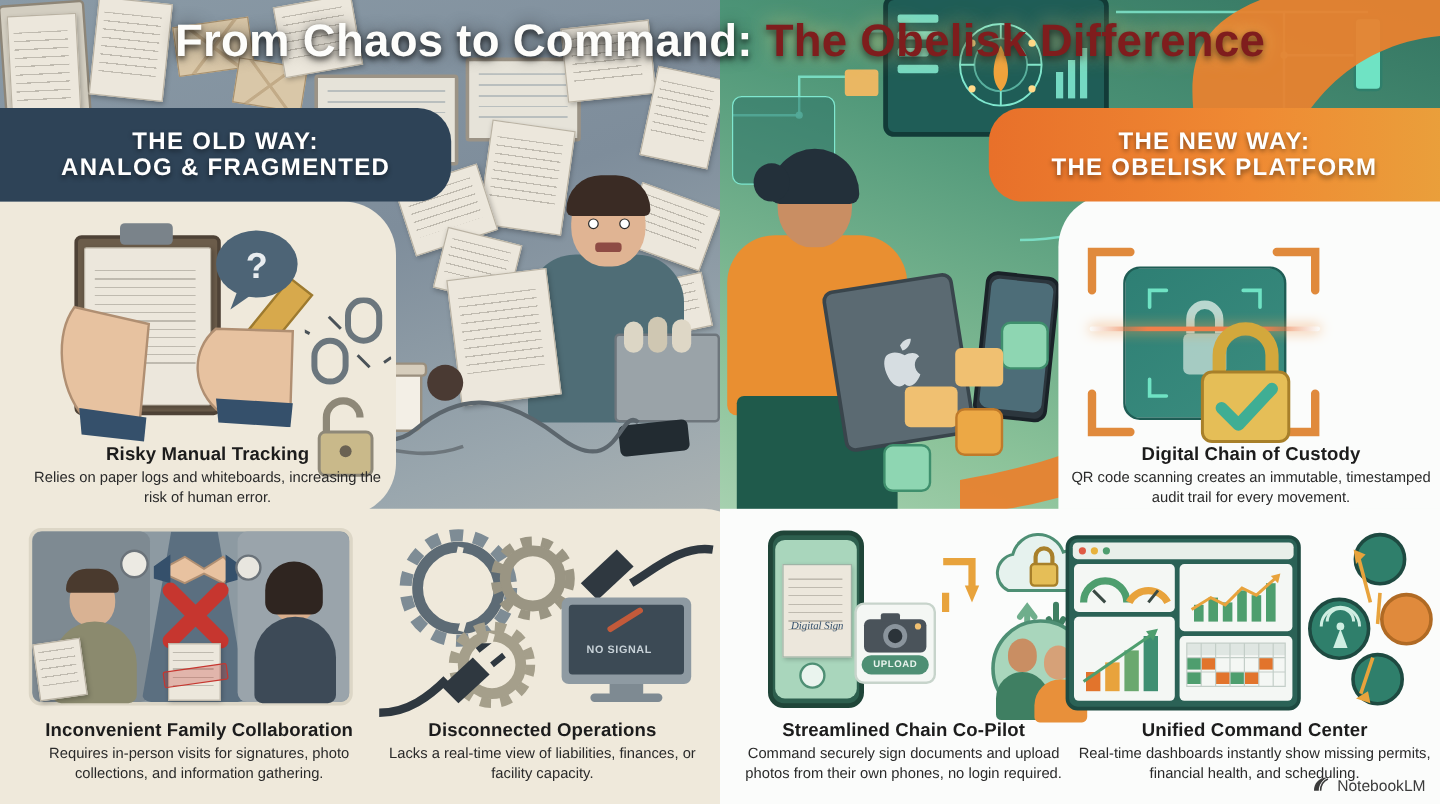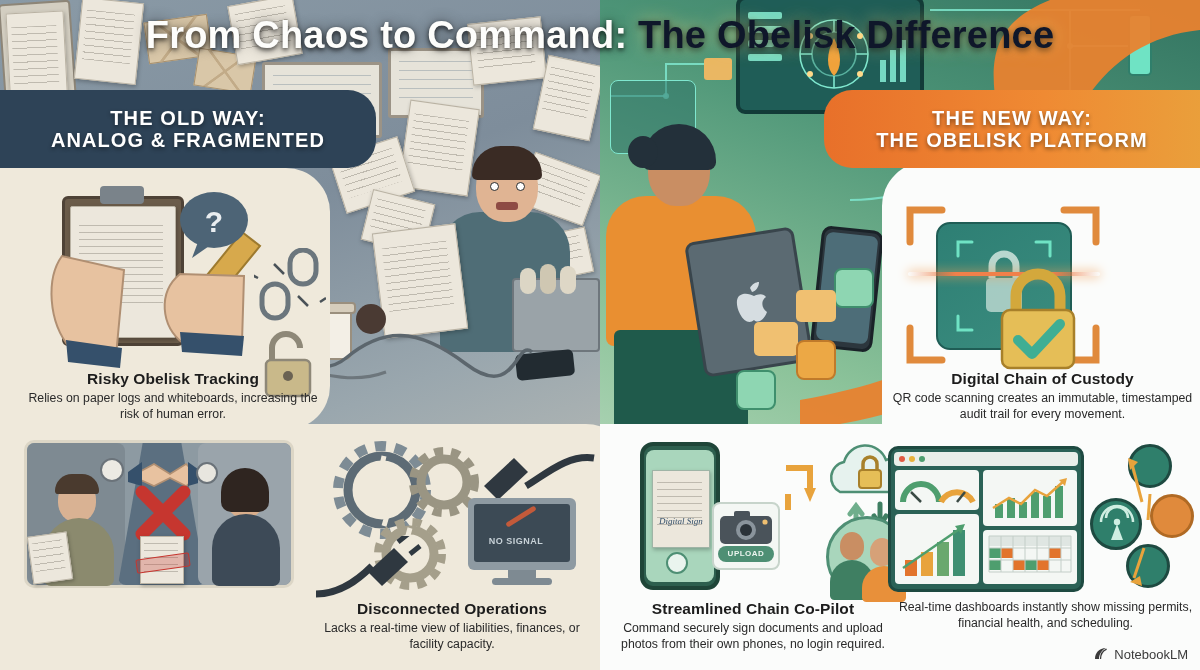--- a/index.html
+++ b/index.html
@@ -35,21 +35,21 @@
      background:repeating-linear-gradient(to bottom,#8c9aa3 0 1.5px,transparent 1.5px 9px);opacity:.5;}
 
   
   .cream-panel{position:absolute;background:#efe9db;}
   .white-panel{position:absolute;background:#fbfcfb;}
 
   
   .title-wrap{position:absolute;left:0;top:14px;width:1200px;text-align:center;z-index:40;}
   .title{font-size:38px;font-weight:bold;letter-spacing:.2px;display:inline-block;}
   .title .t-white{color:#fdfdfb;text-shadow:0 2px 5px rgba(0,0,0,.75),0 0 14px rgba(0,0,0,.45);}
-  .title .t-cream{color:#0f172a;text-shadow:0 2px 6px rgba(0,0,0,.6),0 0 18px rgba(255,214,120,.65);}
+  .title .t-cream{color:#7f1d1d;text-shadow:0 2px 6px rgba(0,0,0,.6),0 0 18px rgba(255,214,120,.65);}
 
   
   .banner{position:absolute;top:90px;height:78px;z-index:35;display:flex;flex-direction:column;
           align-items:center;justify-content:center;color:#fff;}
   .banner .l1{font-size:20px;font-weight:bold;letter-spacing:1.1px;line-height:1.12;
           text-shadow:0 2px 4px rgba(0,0,0,.45);}
   .banner .l2{font-size:20px;font-weight:bold;letter-spacing:1.1px;line-height:1.12;
           text-shadow:0 2px 4px rgba(0,0,0,.45);}
   .banner.left {left:-24px;width:400px;background:#2e4357;border-radius:0 28px 28px 0;padding-left:24px;}
   .banner.right{left:824px;width:400px;background:linear-gradient(90deg,#e8702a 0%,#ef8a33 55%,#e9a23c 100%);
@@ -430,41 +430,46 @@
   <div class="banner left">
     <div class="l1">THE OLD WAY:</div>
     <div class="l2">ANALOG &amp; FRAGMENTED</div>
   </div>
   <div class="banner right">
     <div class="l1">THE NEW WAY:</div>
     <div class="l2">THE OBELISK PLATFORM</div>
   </div>
 
   <div class="txt" style="left:28px;top:370px;width:290px;">
-    <h3>Risky Obelisk Tracking</h3>
+    <h3>Risky Manual Tracking</h3>
     <p>Relies on paper logs and whiteboards, increasing the risk of human error.</p>
   </div>
 
+  <div class="txt" style="left:16px;top:600px;width:300px;">
+    <h3>Inconvenient Family Collaboration</h3>
+    <p>Requires in-person visits for signatures, photo collections, and information gathering.</p>
+  </div>
 
   <div class="txt" style="left:312px;top:600px;width:280px;">
     <h3>Disconnected Operations</h3>
     <p>Lacks a real-time view of liabilities, finances, or facility capacity.</p>
   </div>
 
   <div class="txt" style="left:890px;top:370px;width:305px;">
     <h3>Digital Chain of Custody</h3>
     <p>QR code scanning creates an immutable, timestamped audit trail for every movement.</p>
   </div>
 
   <div class="txt" style="left:608px;top:600px;width:290px;">
     <h3>Streamlined Chain Co-Pilot</h3>
     <p>Command securely sign documents and upload photos from their own phones, no login required.</p>
   </div>
 
   <div class="txt" style="left:898px;top:600px;width:295px;">
+    <h3>Unified Command Center</h3>
     <p>Real-time dashboards instantly show missing permits, financial health, and scheduling.</p>
   </div>
 
   <div class="wm">
     <svg width="16" height="16" viewBox="0 0 16 16">
       <path d="M2 13 C2 7, 6 2, 13 2 C9 4, 6 8, 6 13 Z" fill="#3b3b3b"></path>
       <path d="M7.5 13 C7.5 8.5, 10 4.8, 13.6 3.2" stroke="#3b3b3b" stroke-width="1.3" fill="none"></path>
     </svg>
     <span>NotebookLM</span>
   </div>

